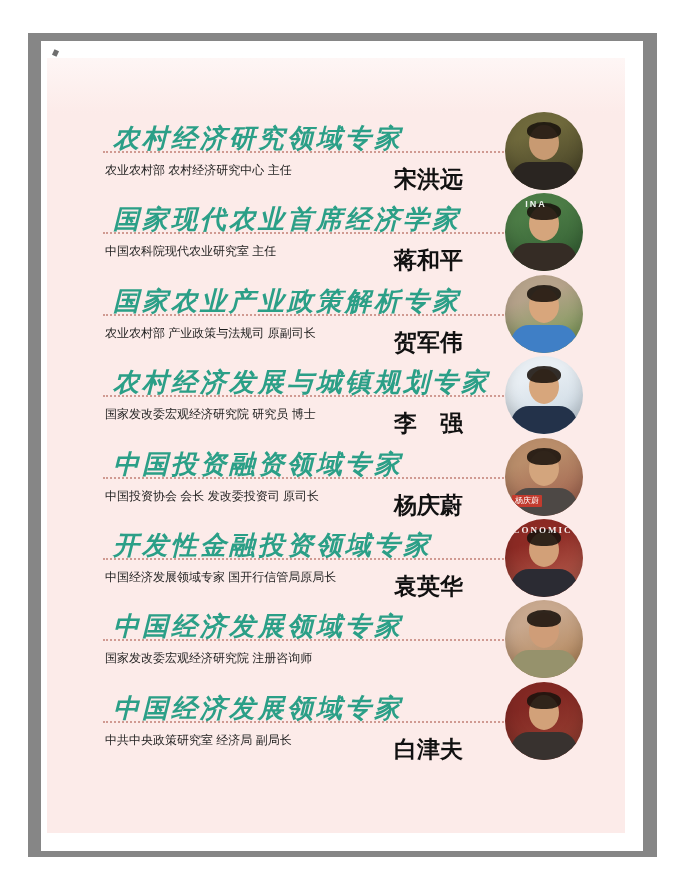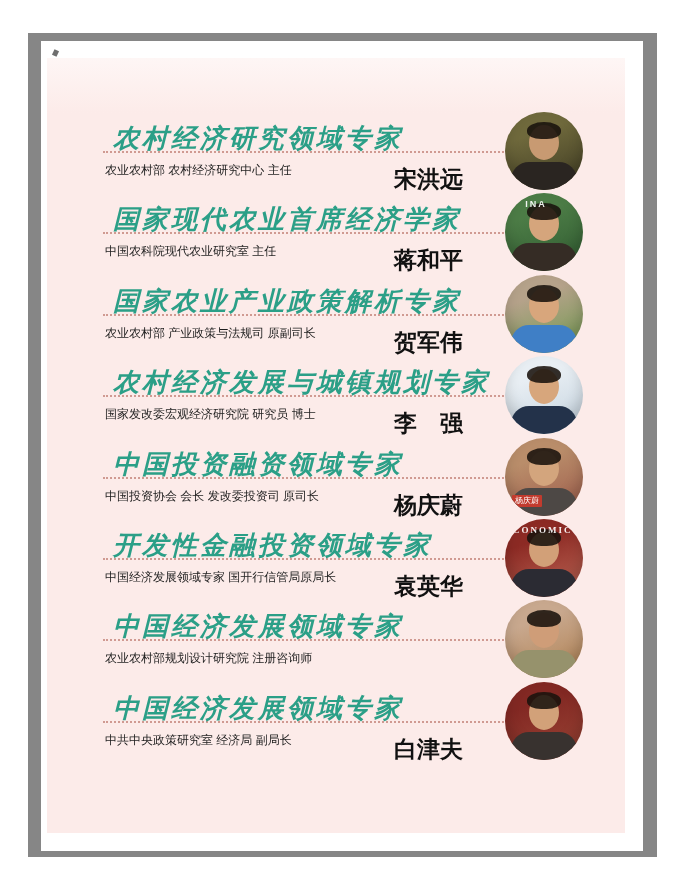--- a/index.html
+++ b/index.html
@@ -127,21 +127,21 @@
         <div class="photo" style="background: linear-gradient(160deg, rgb(140, 42, 36) 30%, rgb(192, 106, 88) 100%); font-family: Liberation Serif, serif;">
           <div class="p-head" style="background: rgb(210, 160, 120);"></div>
           <div class="p-body" style="background: rgb(43, 43, 51);"></div>
           <div class="p-overlay">ECONOMIC</div>
 
         </div>
       </div>
 
       <div class="row">
         <div class="title-line">中国经济发展领域专家</div>
-        <div class="affiliation">农业农村部规划设计研究院 注册咨询师</div>
+        <div class="affiliation">国家发改委宏观经济研究院 注册咨询师</div>
         <div class="photo" style="background: linear-gradient(160deg, rgb(200, 168, 142) 30%, rgb(176, 128, 80) 100%);">
           <div class="p-head" style="background: rgb(207, 157, 120);"></div>
           <div class="p-body" style="background: rgb(150, 146, 108);"></div>
 
         </div>
       </div>
 
       <div class="row">
         <div class="title-line">中国经济发展领域专家</div>
         <div class="affiliation">中共中央政策研究室 经济局 副局长</div>

